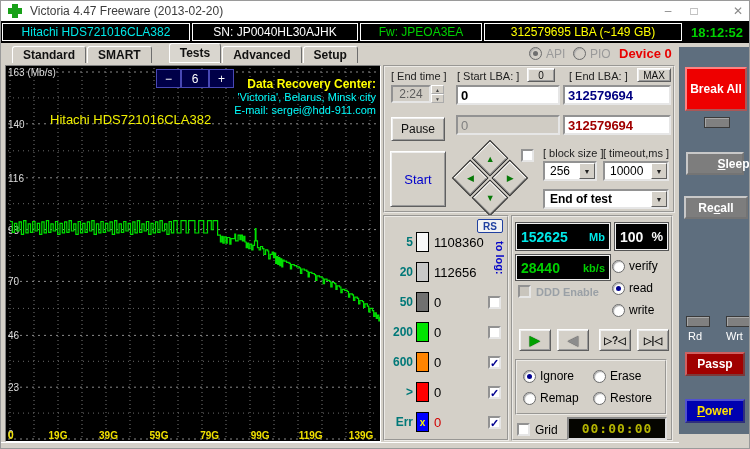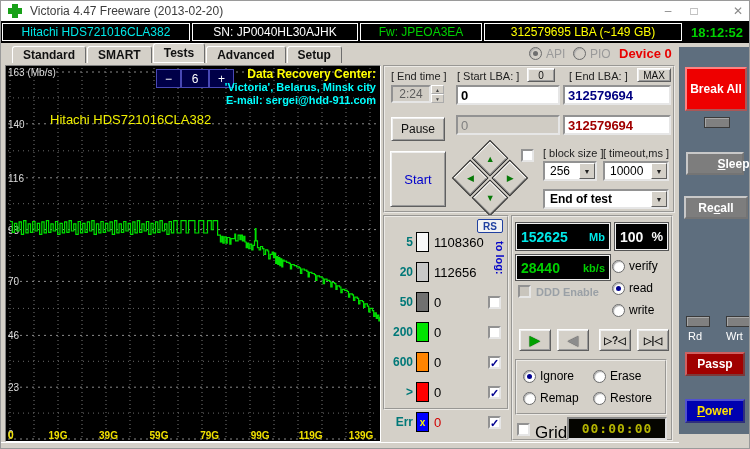--- a/index.html
+++ b/index.html
@@ -24,46 +24,46 @@
   .seg-fw{width:122px;color:#00d000;}
   .seg-lba{width:198px;color:#ffff00;}
   .seg-clock{flex:1;border:none;color:#00d000;font-weight:bold;font-size:13px;}
 
   
   #tabsrow{left:0;top:42px;width:750px;height:20px;background:#d4d0c8;}
   #tabstrip{position:absolute;left:3px;bottom:0;display:flex;align-items:flex-end;padding-left:8px;}
   .tab{height:17px;padding:0 10px;background:#d4d0c8;border:1px solid #fff;border-bottom:none;
        border-right-color:#6d6d6d;border-radius:3px 3px 0 0;font-weight:bold;font-size:12px;
        line-height:16px;margin-right:1px;color:#111;}
-  .tab.active{height:20px;line-height:19px;background:#d9d6cf;box-shadow:0 -1px 0 #fff inset;}
+  .tab.active{height:20px;line-height:19px;background:#d9d6cf;box-shadow:0 -1px 0 #fff inset;margin-left:16px;}
   .radio{width:13px;height:13px;border-radius:50%;background:#fff;border:1px solid #6b6b6b;
          box-shadow:inset 1px 1px 1px #aaa;}
   .radio.checked::after{content:"";display:block;width:5px;height:5px;border-radius:50%;background:#000090;margin:3px;}
   .radio.disabled{background:#d4d0c8;}
   .radio.disabled.checked::after{background:#6e6e6e;}
   .cb{width:13px;height:13px;background:#fff;border:2px inset #e6e6e6;
       font:bold 11px/10px "Liberation Sans",sans-serif;color:#000090;text-align:center;}
   .cb.disabled{background:#c9c5bd;}
   .graylabel{color:#9a9a9a;font-size:12px;}
 
   
   #graphpanel{left:4px;top:64px;width:376px;height:377px;background:#000;
               border:1px solid;border-color:#808080 #fff #fff #808080;}
   #zoomctl{left:150px;top:3px;display:flex;}
   #zoomctl div{background:#000048;border:1px solid #4848b4;color:#fff;height:19px;
                display:flex;align-items:center;justify-content:center;font-size:12px;}
-  #wm{right:4px;top:2px;text-align:right;line-height:13px;white-space:nowrap;}
+  #wm{right:4px;top:12px;text-align:right;line-height:13px;white-space:nowrap;}
   #wm .l1{color:#ffff00;font-weight:bold;font-size:12px;}
-  #wm .l2{color:#00ffff;font-weight:bold;font-size:11px;}
+  #wm .l2{color:#00ffff;font-weight:normal;font-size:11px;}
   #drivelabel{left:44px;top:46px;color:#f0f000;font-size:13px;}
 
   
   .gbox{background:#d4d0c8;border:2px groove #eceae6;}
   #topbox{left:382px;top:64px;width:292px;height:148px;}
-  #statsbox{left:382px;top:214px;width:126px;height:195px;}
+  #statsbox{left:382px;top:214px;width:126px;height:226px;}
   #monbox{left:510px;top:214px;width:162px;height:226px;}
   .lbl{font-size:11px;color:#222;white-space:nowrap;}
 
   .btn{background:#d4d0c8;border:1px solid;border-color:#fff #5f5f5f #5f5f5f #fff;
        box-shadow:inset 1px 1px 0 #efefef, inset -1px -1px 0 #9a9a9a;
        display:flex;align-items:center;justify-content:center;font-size:12px;color:#111;}
   .tin{background:#fff;border:2px inset #e6e6e6;font-weight:bold;font-size:13px;
        padding:0 3px;display:flex;align-items:center;white-space:nowrap;overflow:hidden;}
   .dd{background:#fff;border:2px inset #e6e6e6;display:flex;align-items:center;
       padding-left:5px;font-size:12px;}
@@ -391,21 +391,21 @@
         <div class="radio"></div>
         <span class="rlabel">Remap</span>
       </div>
       <div class="rgroup abs" style="left:76px;top:30px">
         <div class="radio"></div>
         <span class="rlabel">Restore</span>
       </div>
     </div>
 
     <div class="cb abs" style="left:4px;top:206px"></div>
-    <span class="abs" style="left:22px;top:206px;font-size:17px">Grid</span>
+    <span class="abs" style="left:22px;top:206px;font-size:12px">Grid</span>
     <div id="lcd-timer" class="abs">00:00:00</div>
   </div>
 
   <div id="darkpanel" class="abs">
     <div id="btn-break" class="dbtn">Break All</div>
     <div class="led" style="left:25px;top:70px;width:26px;height:11px"></div>
     <div id="btn-sleep" class="dbtn">
         <span><u>S</u><span>leep</span></span>
       </div>
     <div id="btn-recall" class="dbtn">

